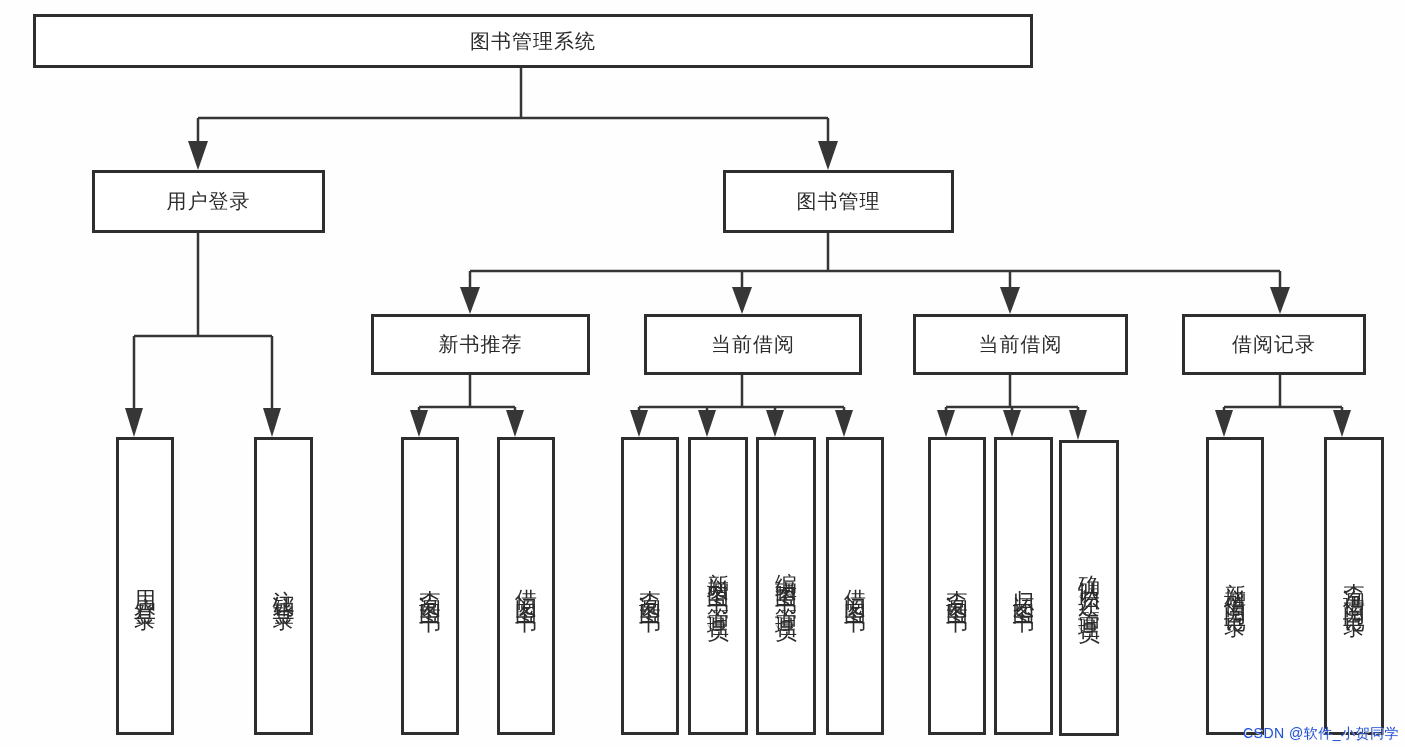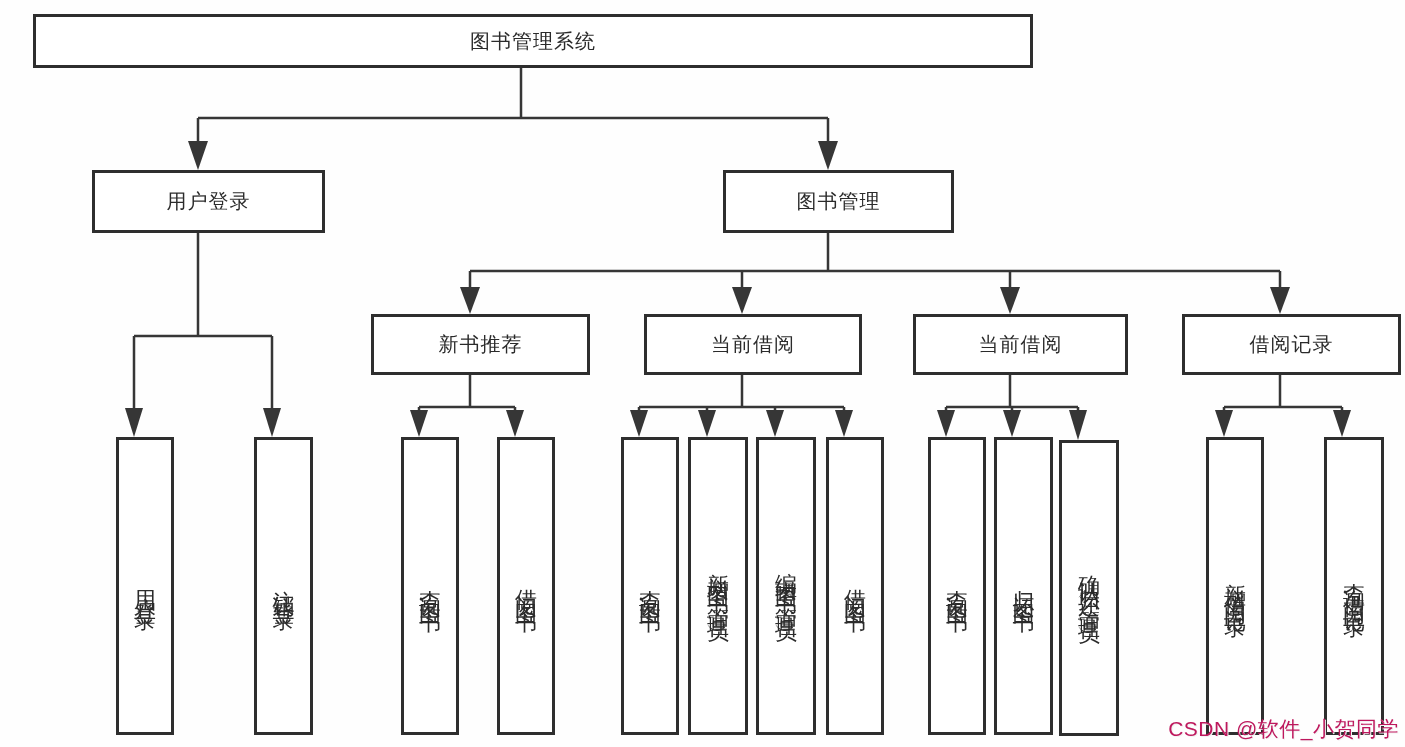--- a/index.html
+++ b/index.html
@@ -25,22 +25,22 @@
   .node.v span{
     writing-mode:vertical-rl;
     text-orientation:mixed;
     font-size:22px;
     letter-spacing:7px;
     line-height:1;
   }
   .watermark{
     position:absolute;
     right:6px;bottom:4px;
-    font-size:21px;
-    color:#be185d;
+    font-size:14px;
+    color:#1d4ed8;
     letter-spacing:0.5px;
     z-index:3;
     text-shadow:1px 1px 0 #f2f2f2;
     white-space:nowrap;
   }
 </style>
 </head>
 <body>
 
 <div class="canvas">
@@ -101,21 +101,21 @@
 
   <div class="node h" style="left:712px;top:170px;width:231px;height:63px">
     <span>图书管理</span>
   </div>
   <div class="node h" style="left:633px;top:314px;width:218px;height:61px">
     <span>当前借阅</span>
   </div>
   <div class="node h" style="left:902px;top:314px;width:215px;height:61px">
     <span>当前借阅</span>
   </div>
-  <div class="node h" style="left:1171px;top:314px;width:219px;height:61px">
+  <div class="node h" style="left:1171px;top:314px;width:184px;height:61px">
     <span>借阅记录</span>
   </div>
 
   <div class="node v" style="left:105px;top:437px;width:58px;height:298px">
     <span>用户登录</span>
   </div>
   <div class="node v" style="left:243px;top:437px;width:59px;height:298px">
     <span>注销登录</span>
   </div>
 

